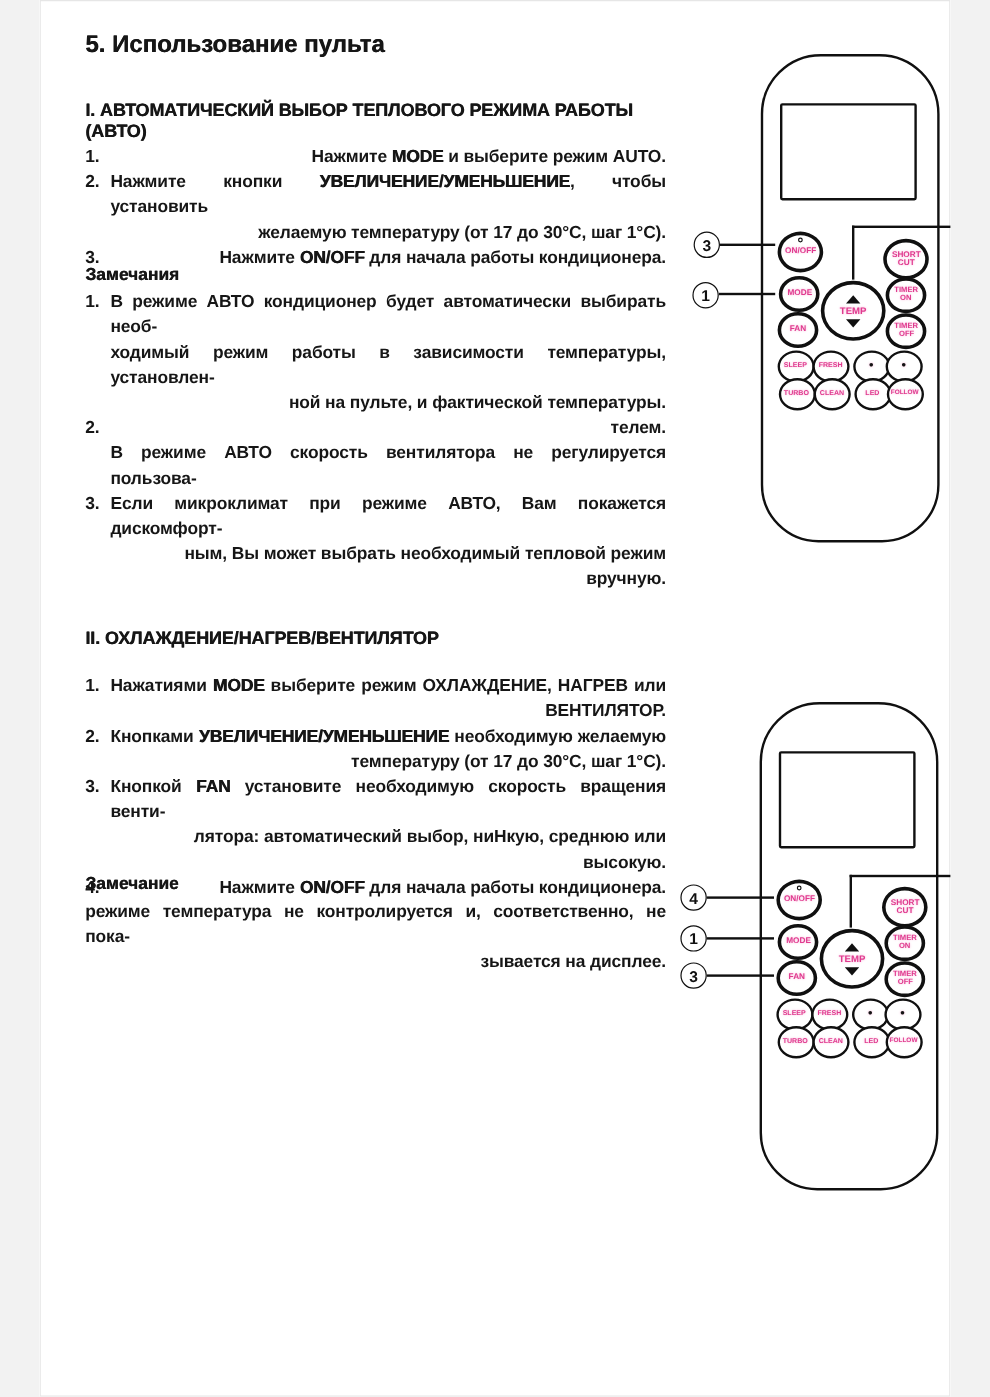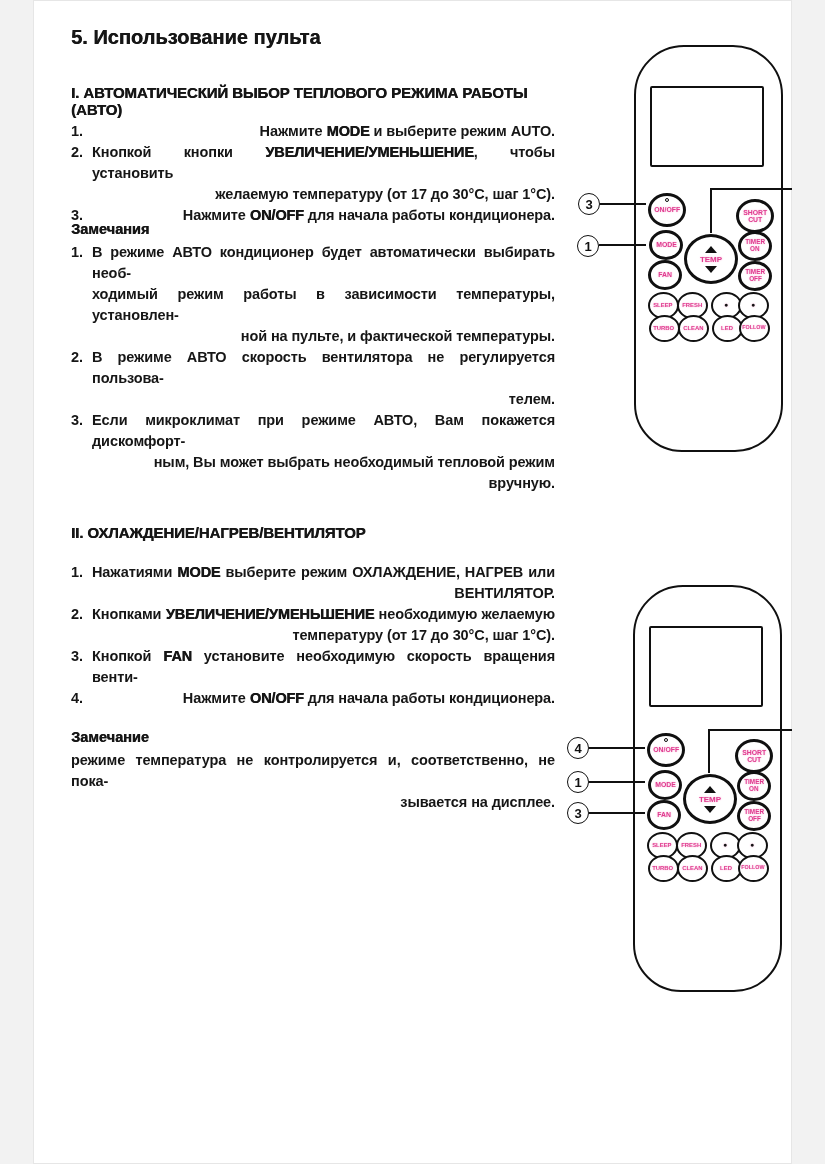--- a/index.html
+++ b/index.html
@@ -61,40 +61,40 @@
   <div class="abs page-title">5. Использование пульта</div>
 
   <div class="abs sec-heading" style="top:84px;">I. АВТОМАТИЧЕСКИЙ ВЫБОР ТЕПЛОВОГО РЕЖИМА РАБОТЫ (АВТО)</div>
   <div class="abs textblock" style="top:121px;" id="sec1-items">
       <div class="item">
         <span class="num">1.</span>
         <div class="line"><span>Нажмите </span><span class="kw">MODE</span><span> и выберите режим AUTO.</span></div>
       </div>
       <div class="item">
         <span class="num">2.</span>
-        <div class="line j"><span>Кнопкой кнопки </span><span class="kw">УВЕЛИЧЕНИЕ/УМЕНЬШЕНИЕ</span><span>, чтобы установить</span></div>
+        <div class="line j"><span>Нажмите кнопки </span><span class="kw">УВЕЛИЧЕНИЕ/УМЕНЬШЕНИЕ</span><span>, чтобы установить</span></div>
         <div class="line"><span>желаемую температуру (от 17 до 30°C, шаг 1°C).</span></div>
       </div>
       <div class="item">
         <span class="num">3.</span>
         <div class="line"><span>Нажмите </span><span class="kw">ON/OFF</span><span> для начала работы кондиционера.</span></div>
       </div>
     </div>
   <div class="abs notes-heading" style="top:221px;">Замечания</div>
   <div class="abs textblock" style="top:242px;" id="sec1-notes">
       <div class="item">
         <span class="num">1.</span>
         <div class="line j"><span>В режиме АВТО кондиционер будет автоматически выбирать необ-</span></div>
         <div class="line j"><span>ходимый режим работы в зависимости температуры, установлен-</span></div>
         <div class="line"><span>ной на пульте, и фактической температуры.</span></div>
       </div>
       <div class="item">
         <span class="num">2.</span>
+        <div class="line"><span>телем.</span></div>
         <div class="line j"><span>В режиме АВТО скорость вентилятора не регулируется пользова-</span></div>
-        <div class="line"><span>телем.</span></div>
       </div>
       <div class="item">
         <span class="num">3.</span>
         <div class="line j"><span>Если микроклимат при режиме АВТО, Вам покажется дискомфорт-</span></div>
         <div class="line"><span>ным, Вы может выбрать необходимый тепловой режим вручную.</span></div>
       </div>
     </div>
 
   <div class="abs sec-heading" style="top:524px;">II. ОХЛАЖДЕНИЕ/НАГРЕВ/ВЕНТИЛЯТОР</div>
   <div class="abs textblock" style="top:562px;" id="sec2-items">
@@ -104,20 +104,21 @@
         <div class="line"><span>ВЕНТИЛЯТОР.</span></div>
       </div>
       <div class="item">
         <span class="num">2.</span>
         <div class="line j"><span>Кнопками </span><span class="kw">УВЕЛИЧЕНИЕ/УМЕНЬШЕНИЕ</span><span> необходимую желаемую</span></div>
         <div class="line"><span>температуру (от 17 до 30°C, шаг 1°C).</span></div>
       </div>
       <div class="item">
         <span class="num">3.</span>
         <div class="line j"><span>Кнопкой </span><span class="kw">FAN</span><span> установите необходимую скорость вращения венти-</span></div>
+        <div class="line"><span>лятора: автоматический выбор, ниНкую, среднюю или высокую.</span></div>
       </div>
       <div class="item">
         <span class="num">4.</span>
         <div class="line"><span>Нажмите </span><span class="kw">ON/OFF</span><span> для начала работы кондиционера.</span></div>
       </div>
     </div>
   <div class="abs notes-heading" style="top:729px;">Замечание</div>
   <div class="abs textblock" style="top:750px;" id="sec2-note">
       <div class="line j"><span>режиме температура не контролируется и, соответственно, не пока-</span></div>
       <div class="line"><span>зывается на дисплее.</span></div>

